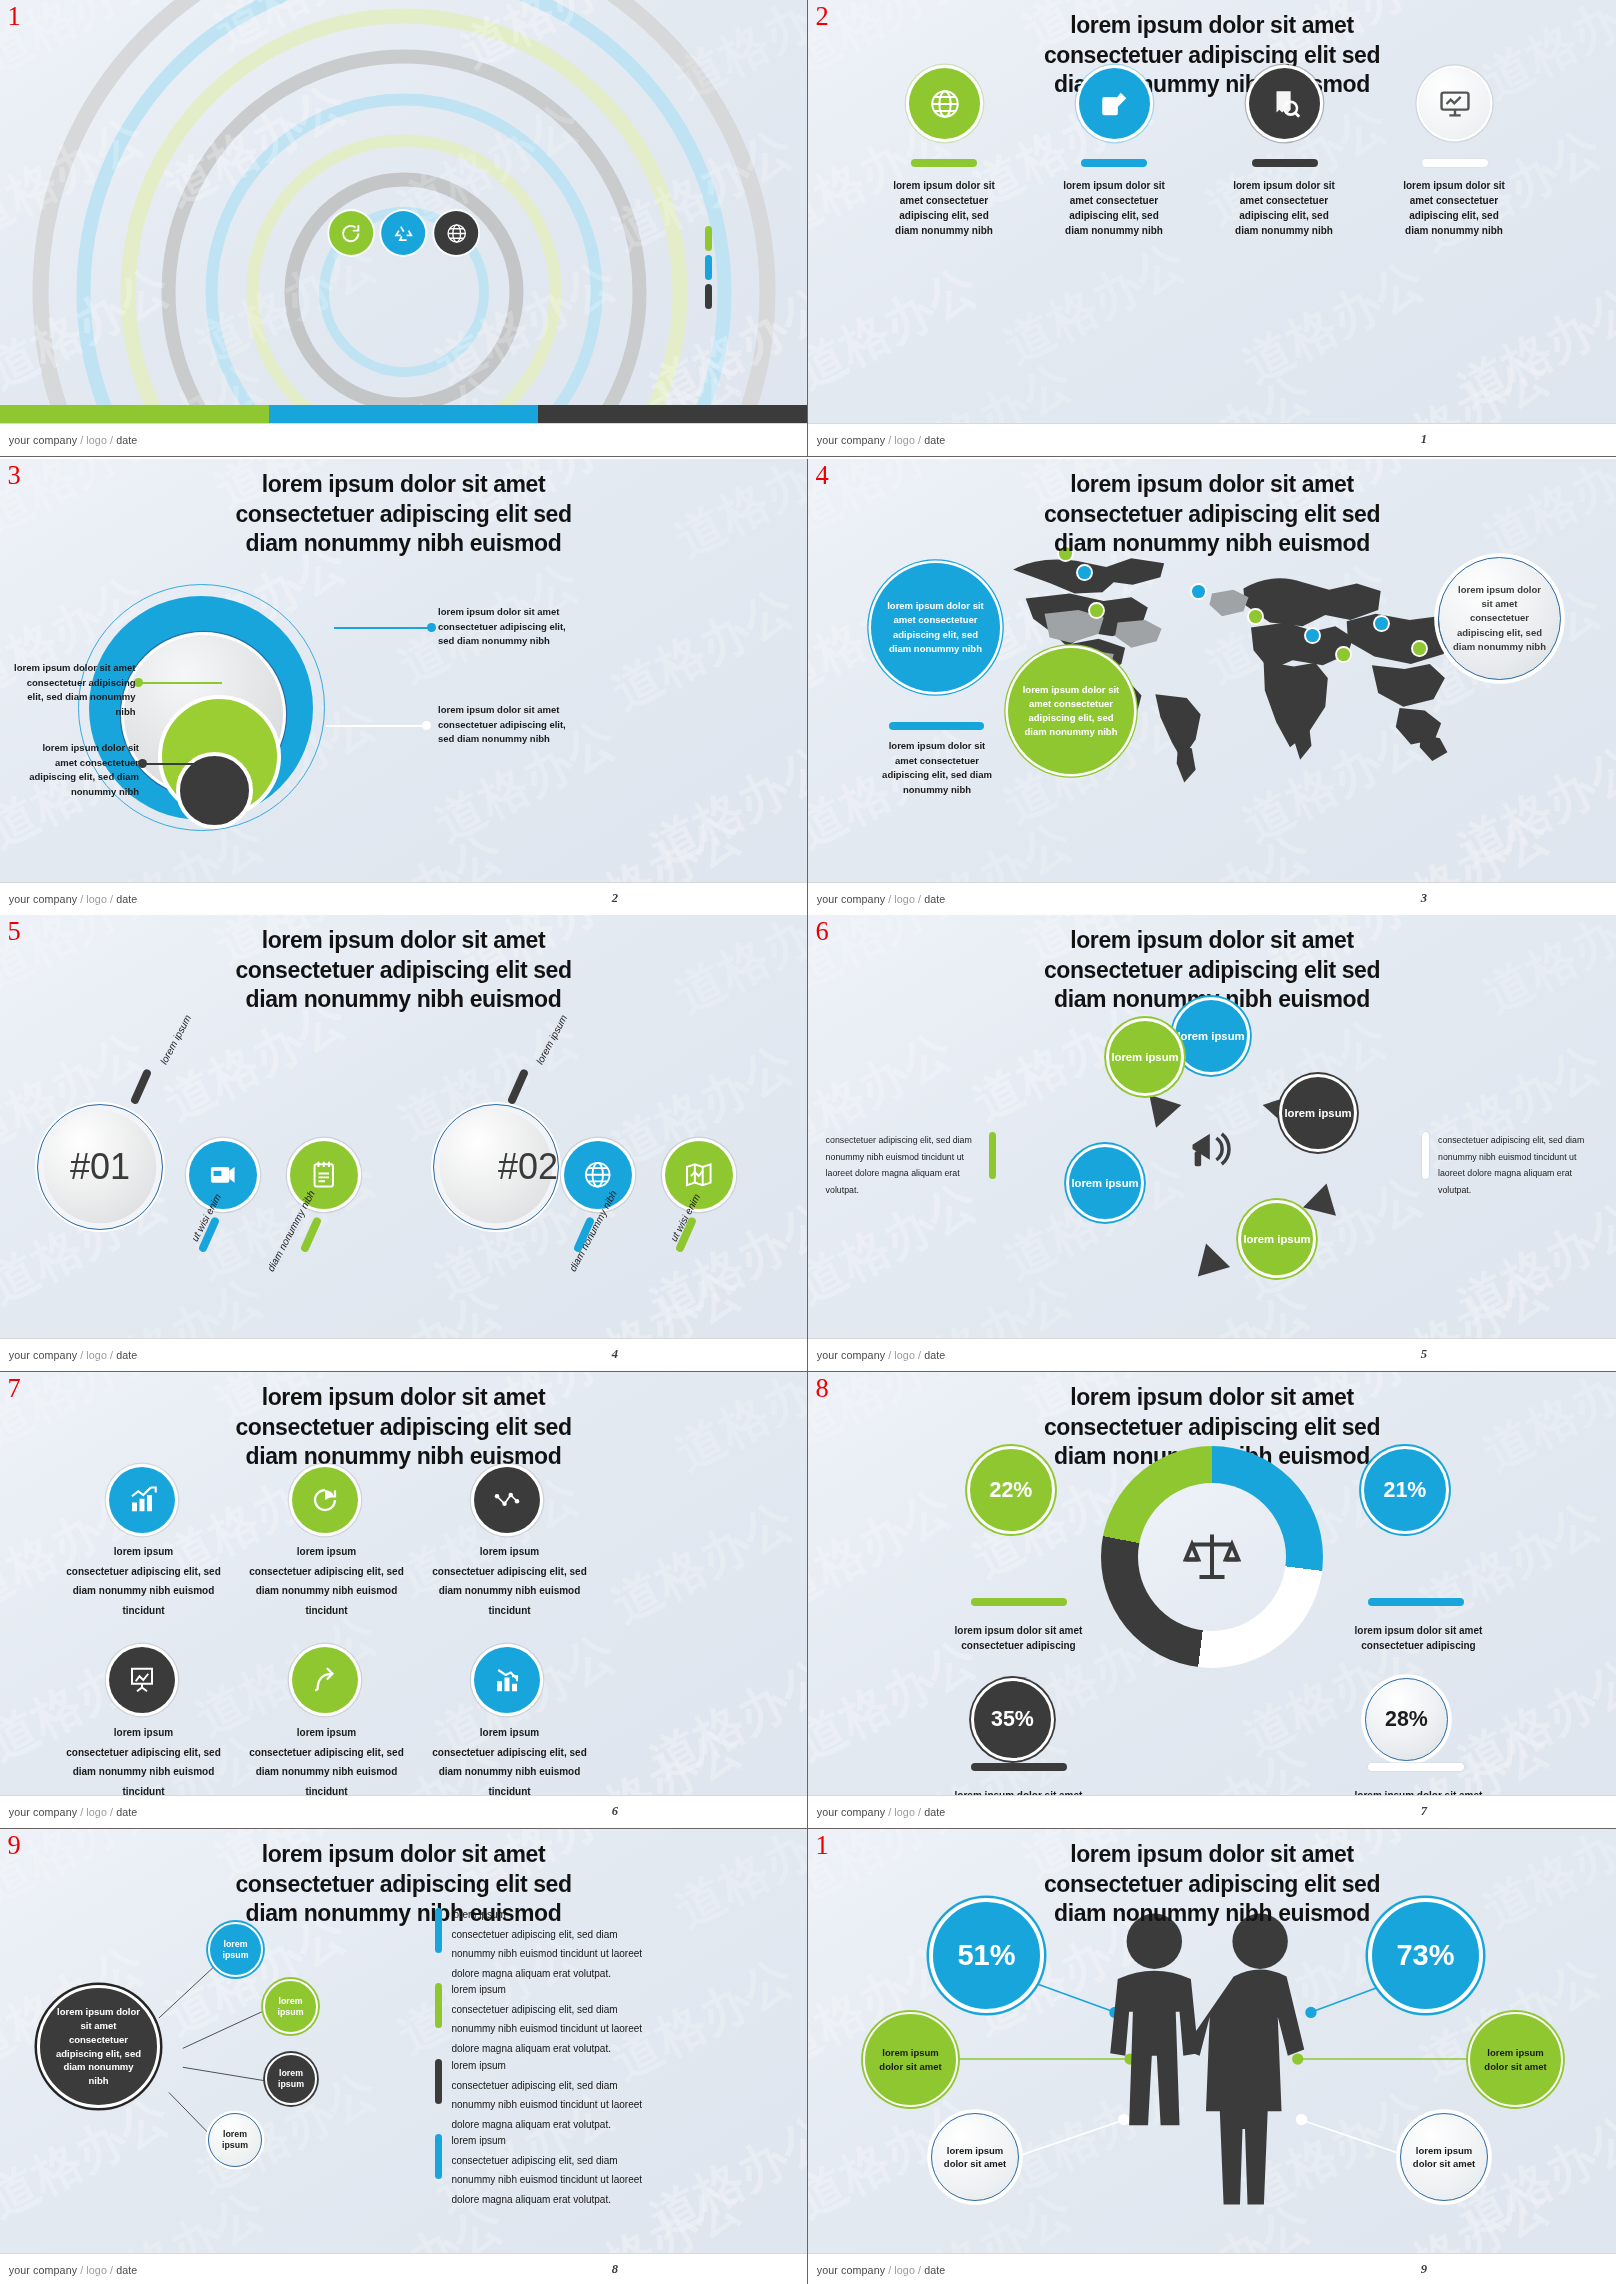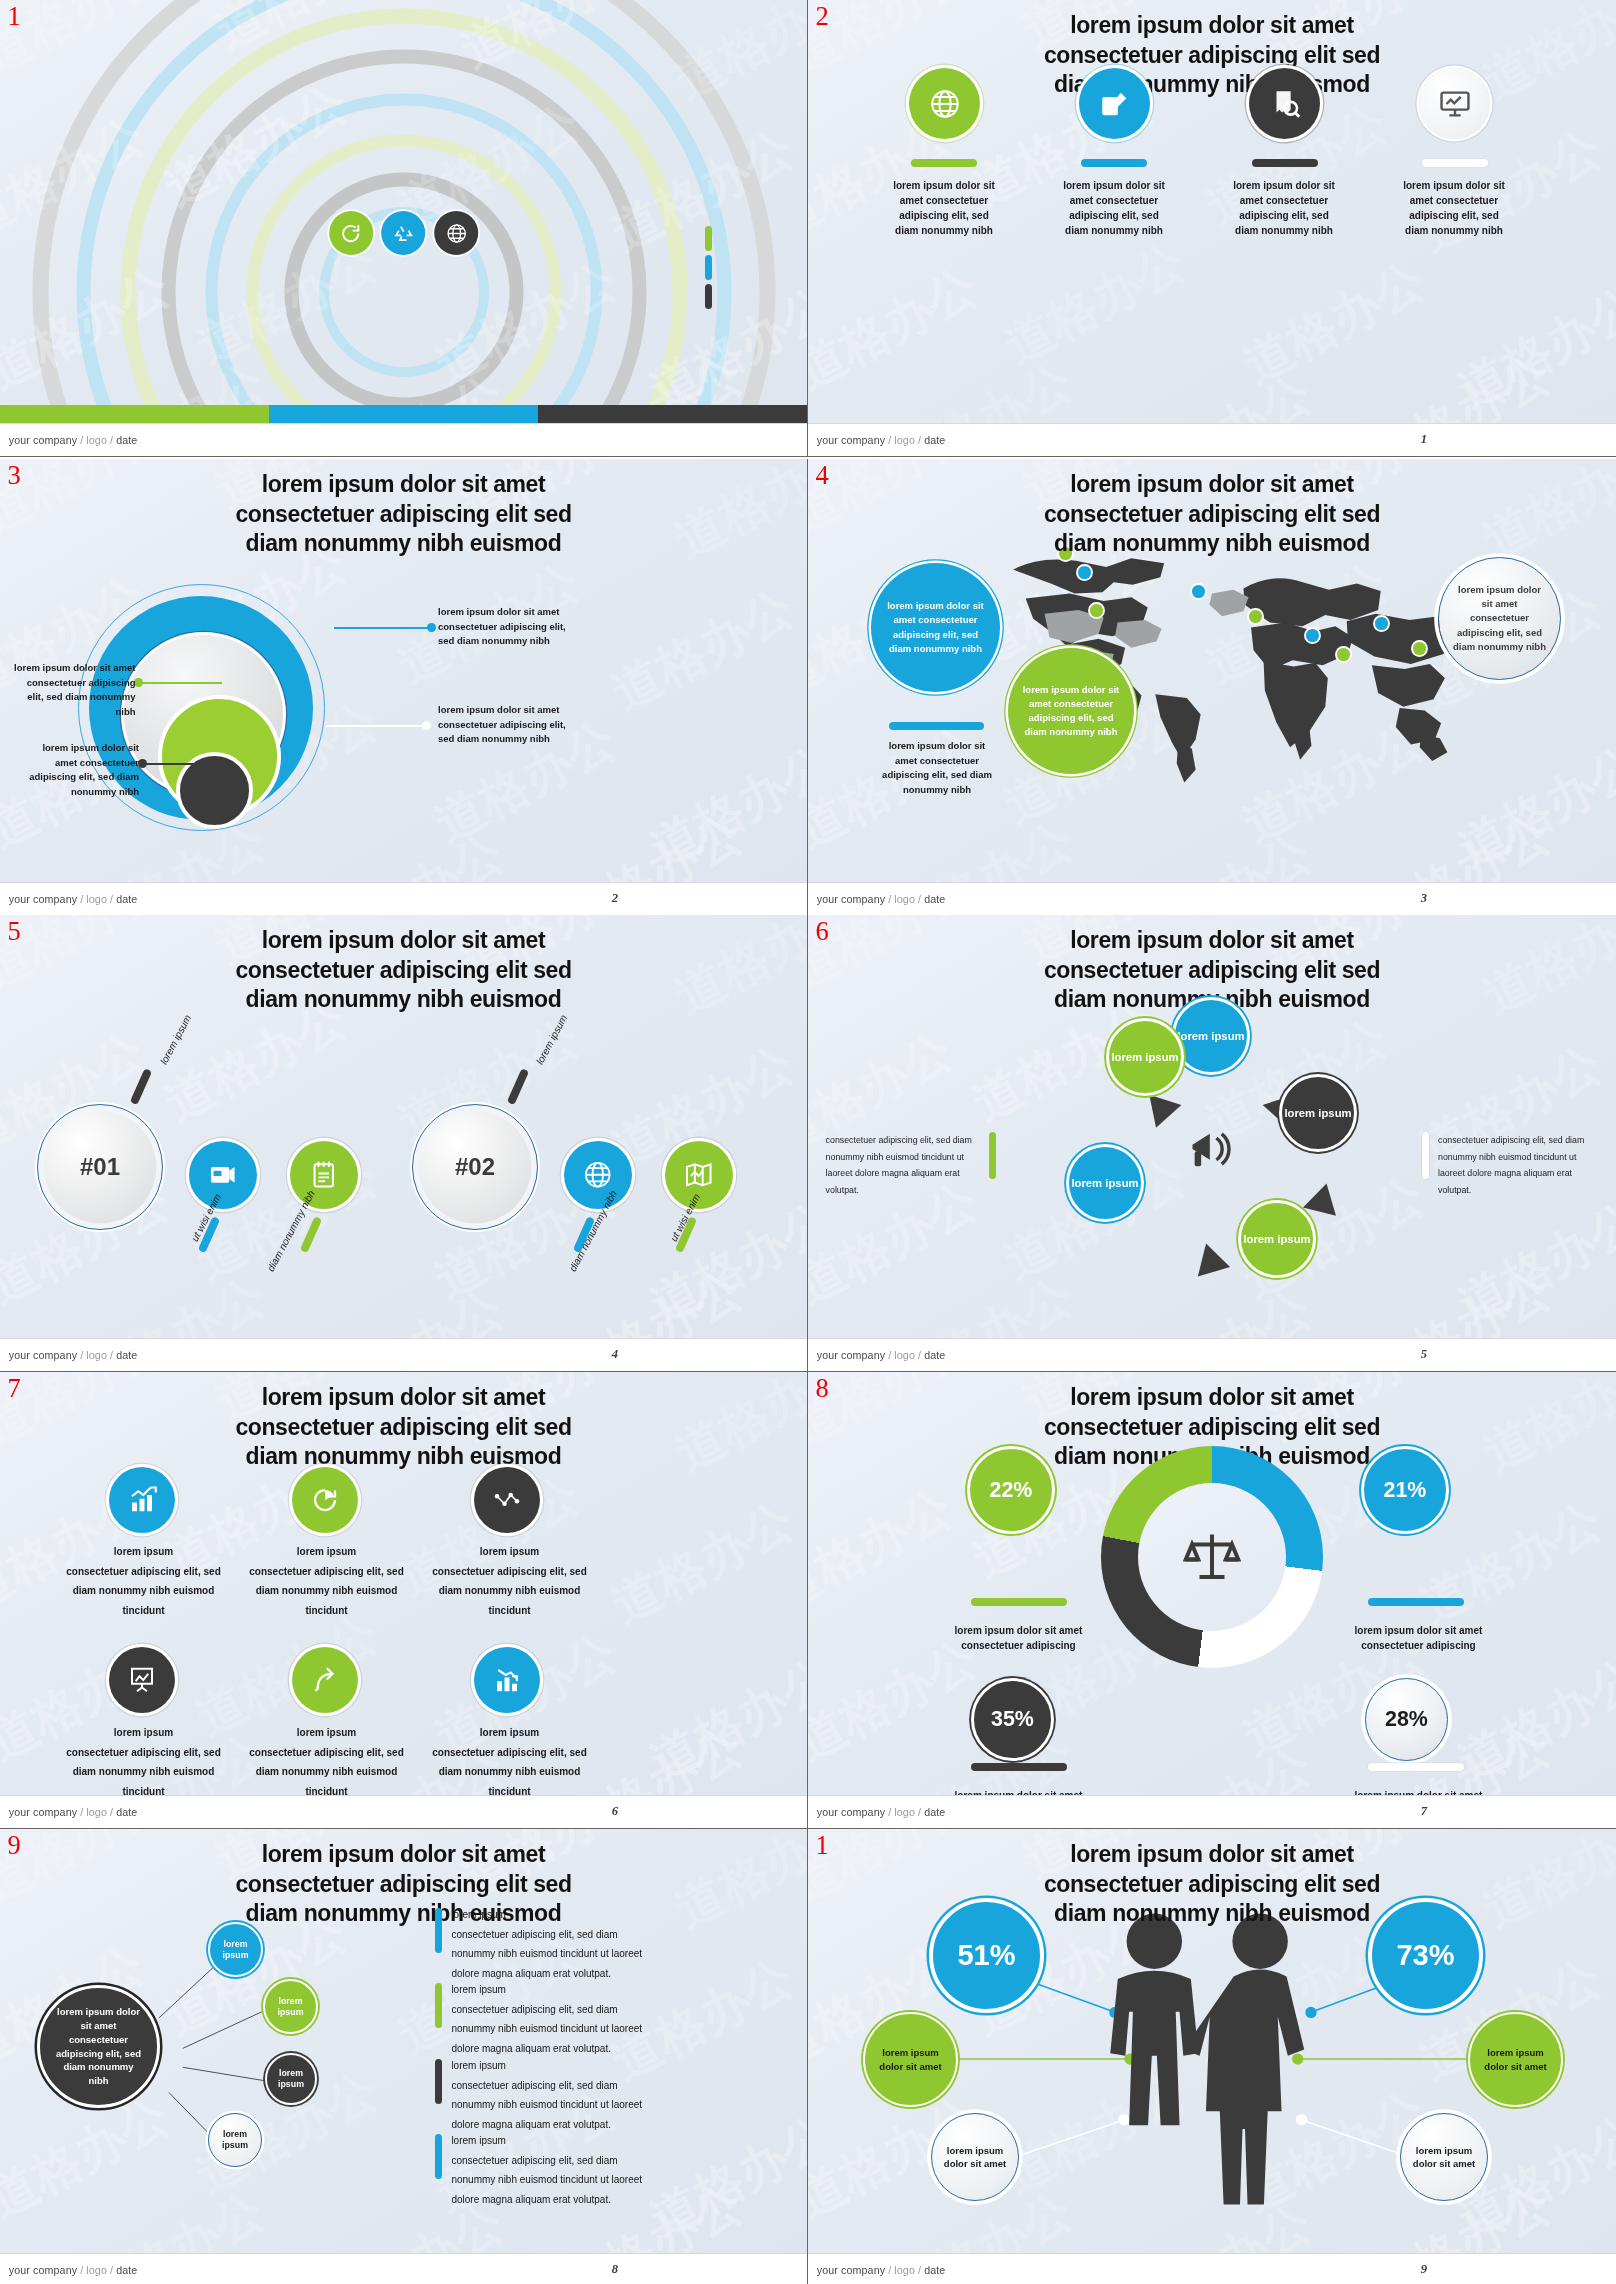--- a/index.html
+++ b/index.html
@@ -78,21 +78,21 @@
   .leader { position:absolute; height:1.3px; z-index:21; }
   .dot { position:absolute; width:8.8px; height:8.8px; border-radius:50%; z-index:22; }
 
   
   .rot { position:absolute; z-index:23; font-size:10px; font-style:italic;
          color:#1a1a1a; white-space:nowrap; transform-origin:0 0; }
   .dash { position:absolute; width:7.6px; height:37px; border-radius:4.4px;
           z-index:22; }
   .bignum { position:absolute; border-radius:50%; z-index:22;
             display:flex; align-items:center; justify-content:center;
-            font-size:24px; font-weight:bold; color:#3a3a3a;
+            font-size:36px; font-weight:normal; color:#3a3a3a;
             background:radial-gradient(circle at 35% 30%,#ffffff,#e2e3e4 70%,#cfd1d3);
             border:1.9px solid #2e6ca4; box-shadow:inset 0 0 0 5.7px #f2f4f7, 0 0 0 1.9px #fff; }
 
   
   .arw { position:absolute; z-index:21; width:0; height:0;
          border-left:17.6px solid transparent; border-right:17.6px solid transparent;
          border-bottom:29px solid #3d3d3d; }
 
   
   .donut { position:absolute; border-radius:50%; z-index:20; }
@@ -397,21 +397,21 @@
         <span style="left: 554px; top: 384px; opacity: 0.46;">道格办公</span>
       </div>
       <div class="title">
         <div>lorem ipsum dolor sit amet</div>
         <div>consectetuer adipiscing elit sed</div>
         <div>diam nonummy nibh euismod</div>
       </div>
       <div class="bignum" style="left: 37px; top: 189px; width: 126px; height: 126px;">
         <span>#01</span>
       </div>
-      <div class="bignum" style="left: 412px; top: 189px; width: 126px; height: 126px;">
+      <div class="bignum" style="left: 433px; top: 189px; width: 126px; height: 126px; justify-content: flex-end;">
         <span>#02</span>
       </div>
       <div class="ico" style="left: 189px; top: 226px; width: 68px; height: 68px; background: rgb(24, 165, 220);">
         <span style="display: flex; align-items: center; justify-content: center;">
           <svg width="31.5" height="31.5" viewBox="0 0 24 24" fill="#fff">
         <rect x="3" y="6" width="14" height="12" rx="1.5"></rect>
         <rect x="5" y="9" width="6" height="4" fill="#18a5dc"></rect>
         <path d="M17 9l4-3v12l-4-3z"></path>
           </svg>
         </span>

